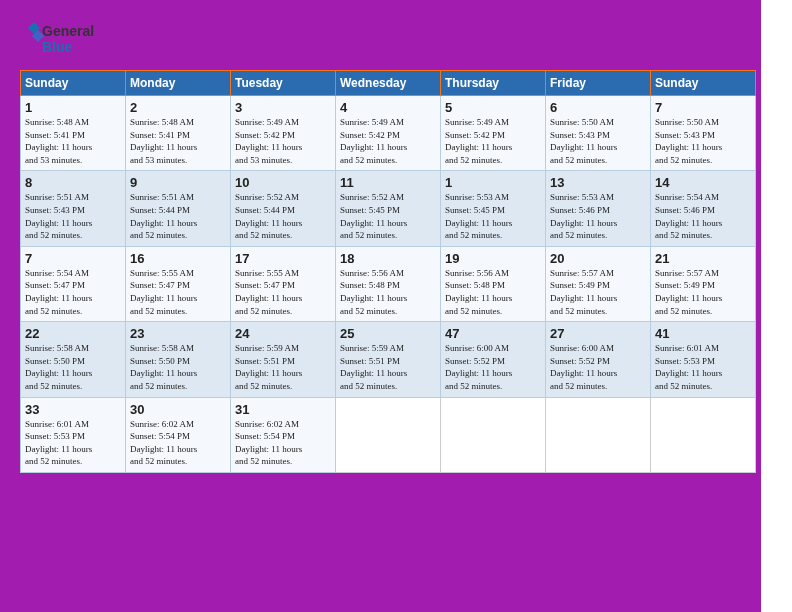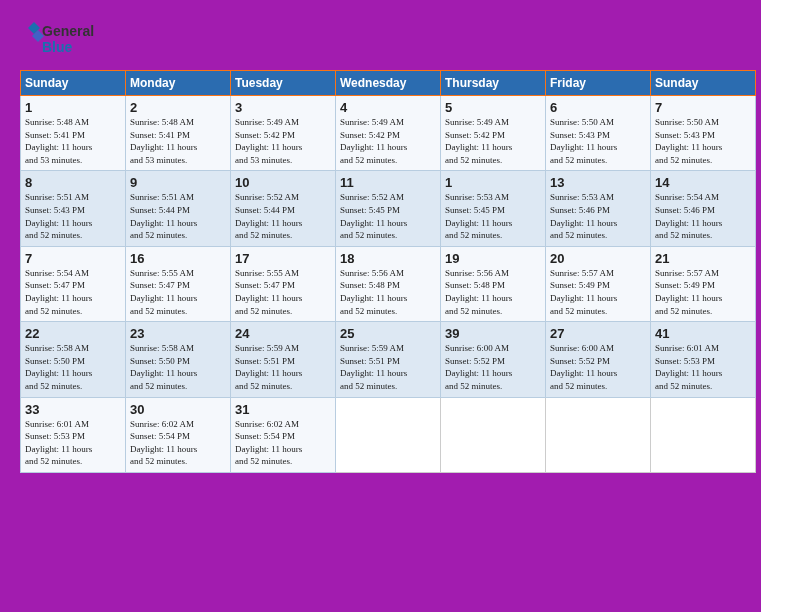--- a/index.html
+++ b/index.html
@@ -227,21 +227,21 @@
           </td>
           <td>
             <span class="day-num">24</span>
             <div class="day-info">Sunrise: 5:59 AM<br>Sunset: 5:51 PM<br>Daylight: 11 hours<br>and 52 minutes.</div>
           </td>
           <td>
             <span class="day-num">25</span>
             <div class="day-info">Sunrise: 5:59 AM<br>Sunset: 5:51 PM<br>Daylight: 11 hours<br>and 52 minutes.</div>
           </td>
           <td>
-            <span class="day-num">39</span>
+            <span class="day-num">47</span>
             <div class="day-info">Sunrise: 6:00 AM<br>Sunset: 5:52 PM<br>Daylight: 11 hours<br>and 52 minutes.</div>
           </td>
           <td>
             <span class="day-num">27</span>
             <div class="day-info">Sunrise: 6:00 AM<br>Sunset: 5:52 PM<br>Daylight: 11 hours<br>and 52 minutes.</div>
           </td>
           <td>
             <span class="day-num">41</span>
             <div class="day-info">Sunrise: 6:01 AM<br>Sunset: 5:53 PM<br>Daylight: 11 hours<br>and 52 minutes.</div>
           </td>

